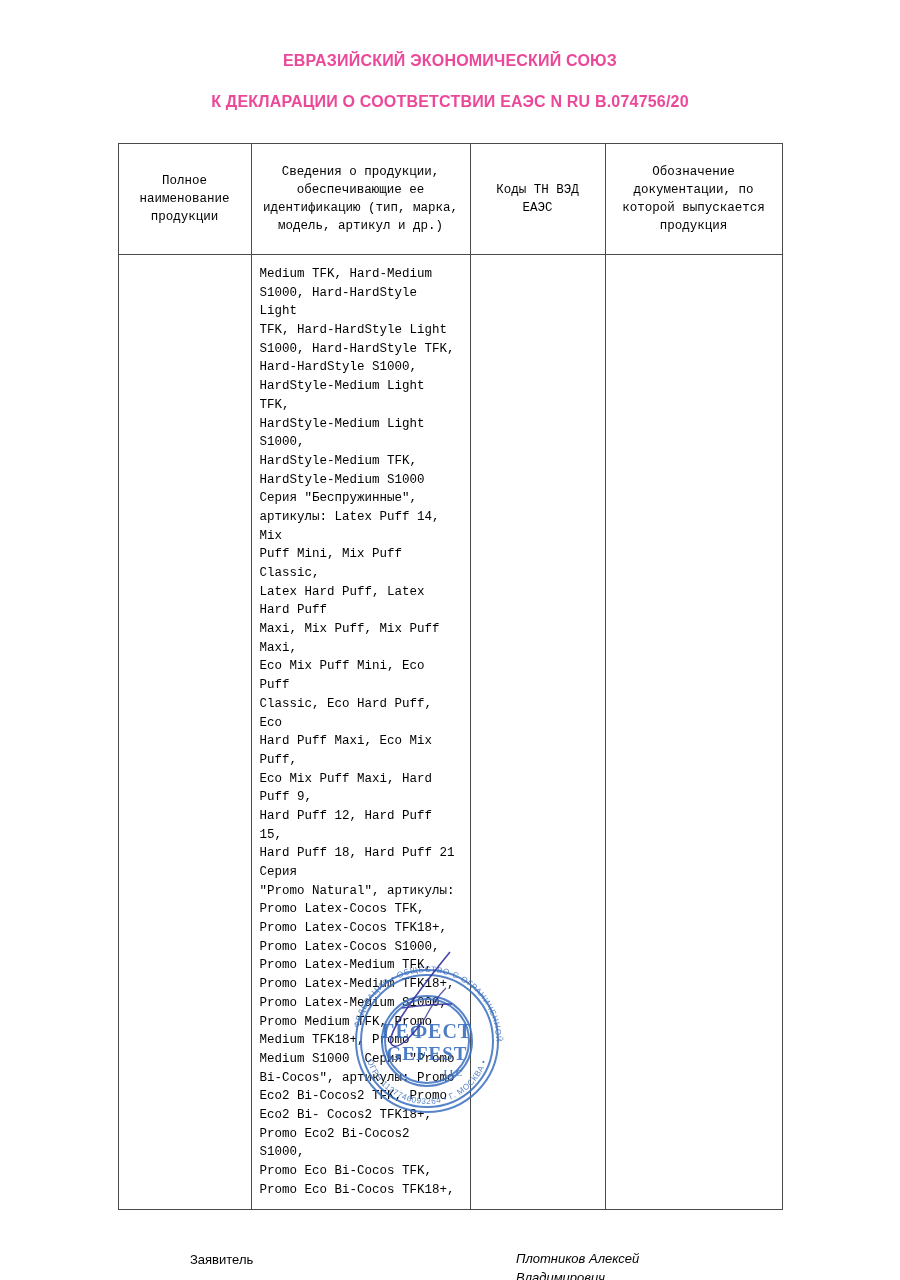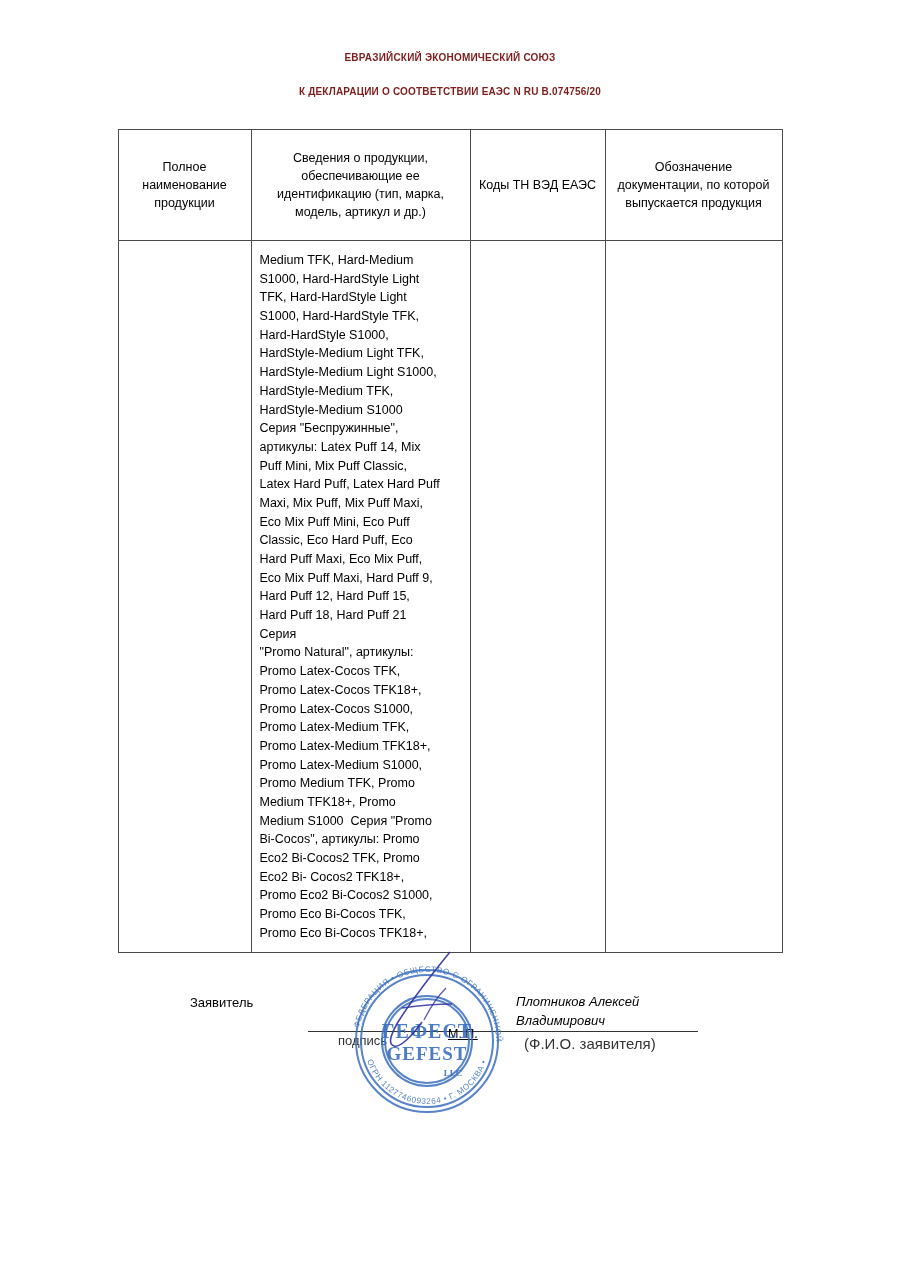--- a/index.html
+++ b/index.html
@@ -19,33 +19,34 @@
     position: relative;
     width: 900px;
     height: 1280px;
   }
   .header {
     text-align: center;
     padding-top: 52px;
   }
   .header .line {
     font-weight: bold;
-    font-size: 10px;
+    font-size: 16px;
     letter-spacing: 0.2px;
-    color: #7f1d1d;
+    color: #ec4899;
   }
   .header .line1 { margin-bottom: 23px; }
   .header .line2 { margin-bottom: 23px; }
   .header .line3 { margin-bottom: 0; }
 
   table.doc {
     border-collapse: collapse;
     margin: 32px auto 0 auto;
     width: 644px;
     table-layout: fixed;
+    font-family: Liberation Mono, monospace;
   }
   table.doc th, table.doc td {
     border: 1px solid #4a4a4a;
     vertical-align: top;
     padding: 10px 8px;
   }
   table.doc th {
     font-weight: normal;
     font-size: 12.5px;
     text-align: center;

